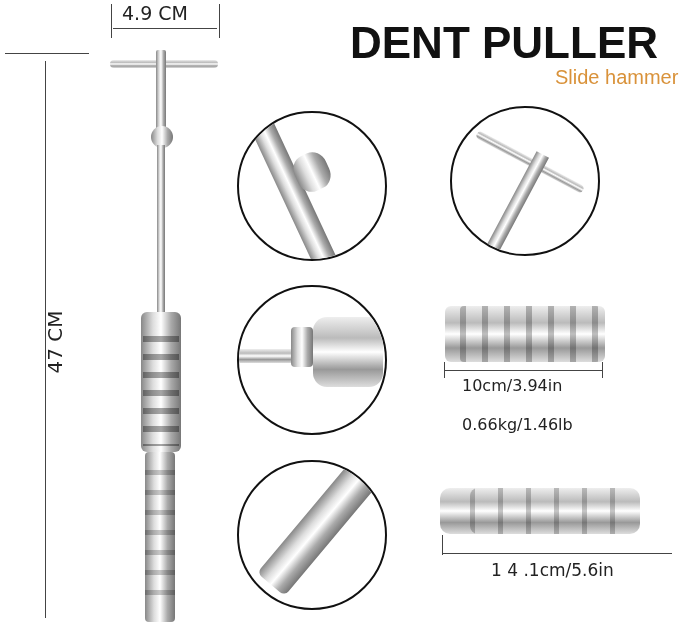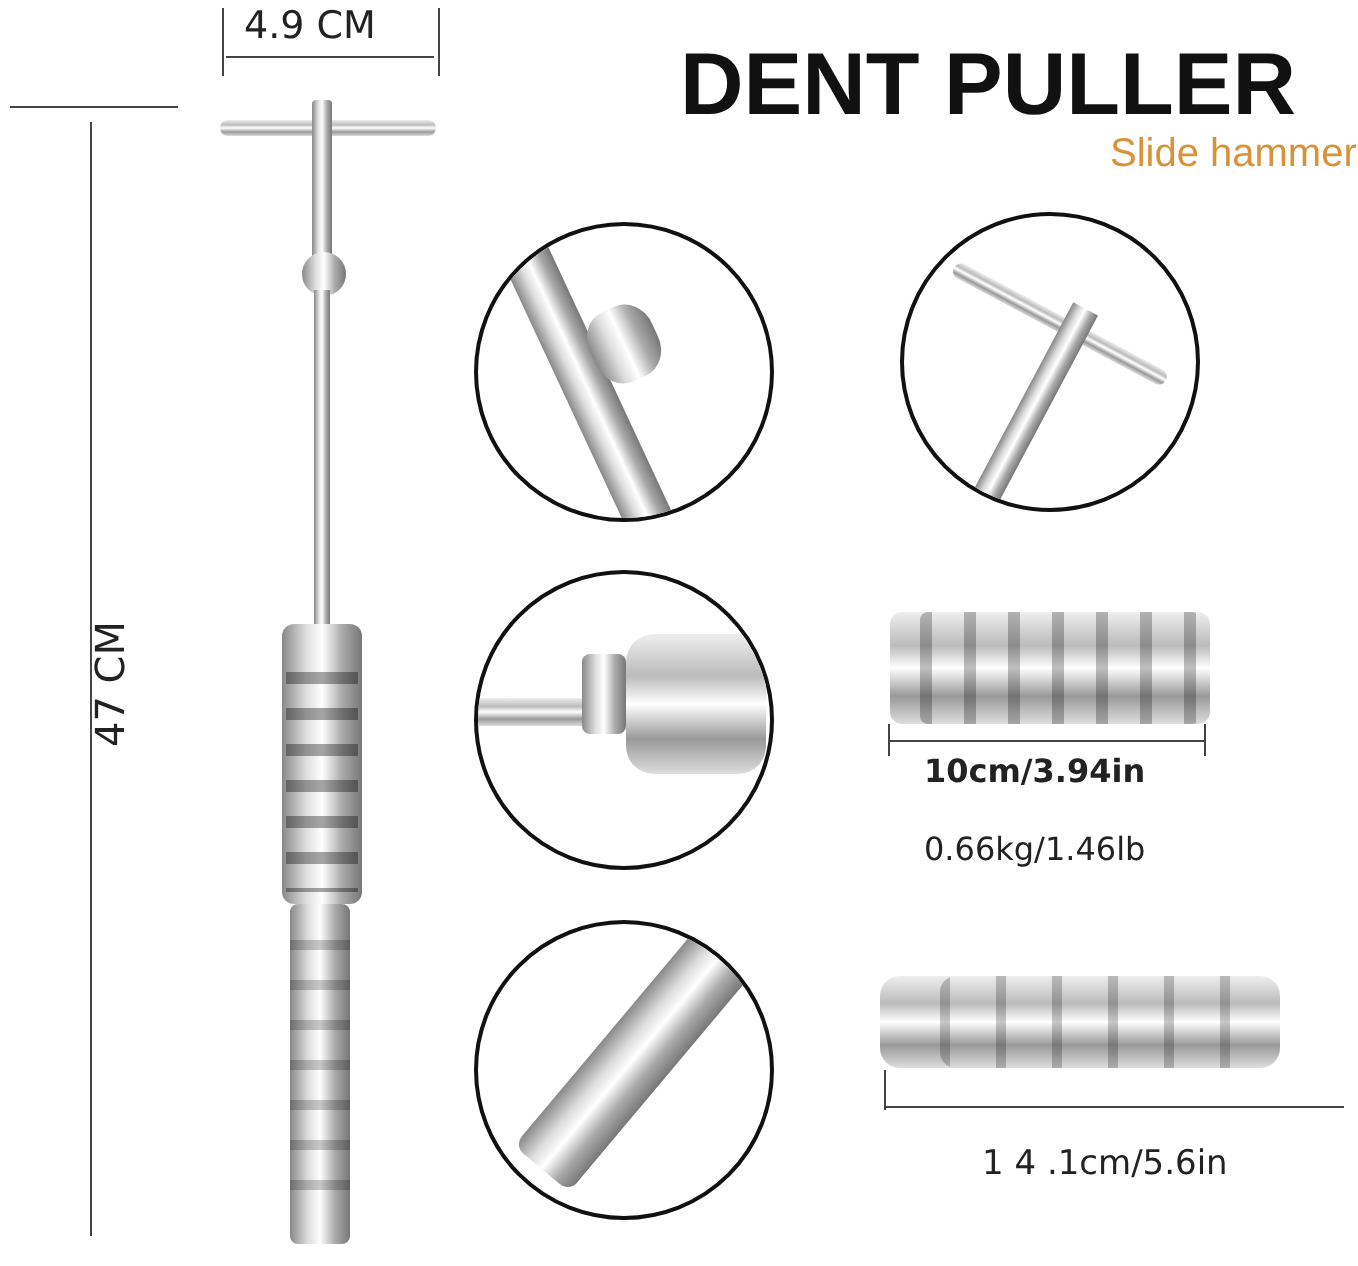--- a/index.html
+++ b/index.html
@@ -1,18 +1,18 @@
 <!DOCTYPE html>
 <html><head>
 <meta charset="utf-8">
 <style>
   html,body{margin:0;padding:0;background:#fff;}
   body{width:679px;height:633px;position:relative;overflow:hidden;font-family:"Liberation Sans",sans-serif;}
   .abs{position:absolute;}
-  .title{left:340px;top:18px;font-size:44px;font-weight:bold;color:#111;letter-spacing:0px;white-space:nowrap;}
+  .title{left:350px;top:18px;font-size:44px;font-weight:bold;color:#111;letter-spacing:0px;white-space:nowrap;}
   .subtitle{left:528px;top:66px;font-size:20px;color:#d9923a;white-space:nowrap;margin-left:27px;}
   .dim-text{font-family:"DejaVu Sans",sans-serif;color:#222;white-space:nowrap;}
   .hline{height:1px;background:#444;}
   .vline{width:1px;background:#444;}
   .circle{border:2px solid #111;border-radius:50%;background:#fff;overflow:hidden;}
   .metal{background:linear-gradient(180deg,#eee 0%,#bbb 30%,#fff 50%,#999 75%,#ddd 100%);}
   .metalv{background:linear-gradient(90deg,#888 0%,#ddd 30%,#fff 50%,#aaa 75%,#777 100%);}
 </style>
 </head>
 <body>
@@ -58,20 +58,20 @@
 
 <div class="abs circle" style="left:237px;top:460px;width:146px;height:146px;">
   <div class="abs metalv" style="left:62px;top:-10px;width:36px;height:150px;border-radius:6px;transform:rotate(40deg);"></div>
 </div>
 
 <div class="abs metal" style="left:445px;top:306px;width:160px;height:56px;border-radius:6px;"></div>
 <div class="abs" style="left:460px;top:306px;width:140px;height:56px;background:repeating-linear-gradient(90deg,rgba(0,0,0,0.25) 0 6px,rgba(255,255,255,0) 6px 22px);border-radius:4px;"></div>
 <div class="abs vline" style="left:444px;top:362px;height:16px;"></div>
 <div class="abs vline" style="left:602px;top:362px;height:16px;"></div>
 <div class="abs hline" style="left:444px;top:370px;width:158px;"></div>
-<div class="abs dim-text" style="left:462px;top:376px;font-size:16px;font-weight:bold;">10cm/3.94in</div>
+<div class="abs dim-text" style="left:462px;top:376px;font-size:16px;">10cm/3.94in</div>
 <div class="abs dim-text" style="left:462px;top:397px;font-size:16px;margin-top:18px;">0.66kg/1.46lb</div>
 
 <div class="abs metal" style="left:440px;top:488px;width:200px;height:46px;border-radius:10px;"></div>
 <div class="abs" style="left:470px;top:488px;width:165px;height:46px;background:repeating-linear-gradient(90deg,rgba(0,0,0,0.22) 0 5px,rgba(255,255,255,0) 5px 28px);border-radius:8px;"></div>
 <div class="abs vline" style="left:442px;top:535px;height:20px;"></div>
 <div class="abs hline" style="left:442px;top:553px;width:230px;"></div>
-<div class="abs dim-text" style="left:491px;top:560px;font-size:17px;margin-top:12px;">1 4 .1cm/5.6in</div>
+<div class="abs dim-text" style="left:491px;top:560px;font-size:17px;">1 4 .1cm/5.6in</div>
 
 </body></html>

